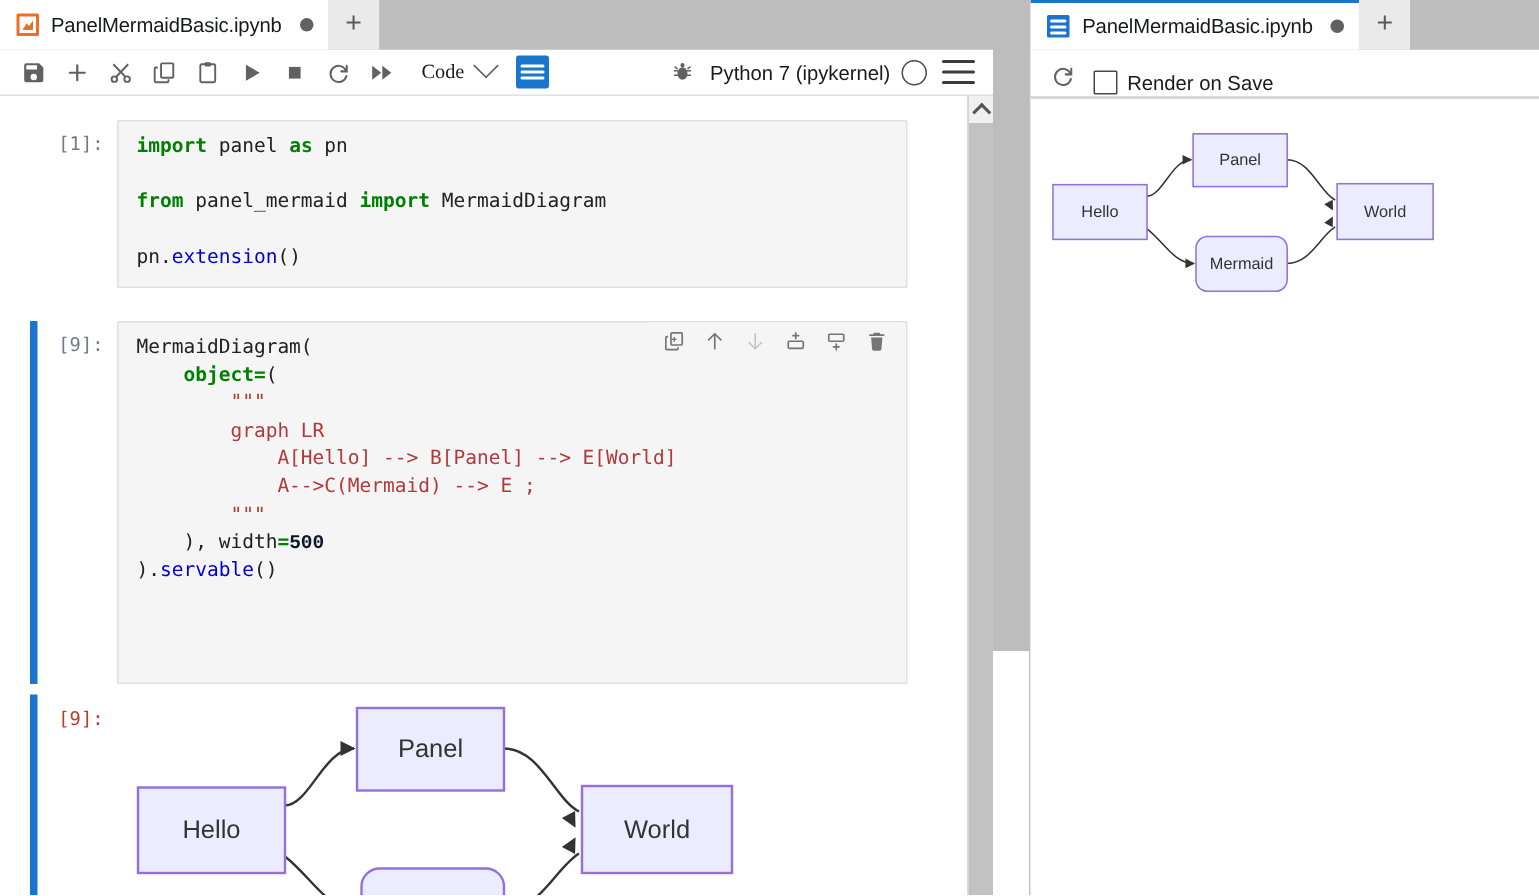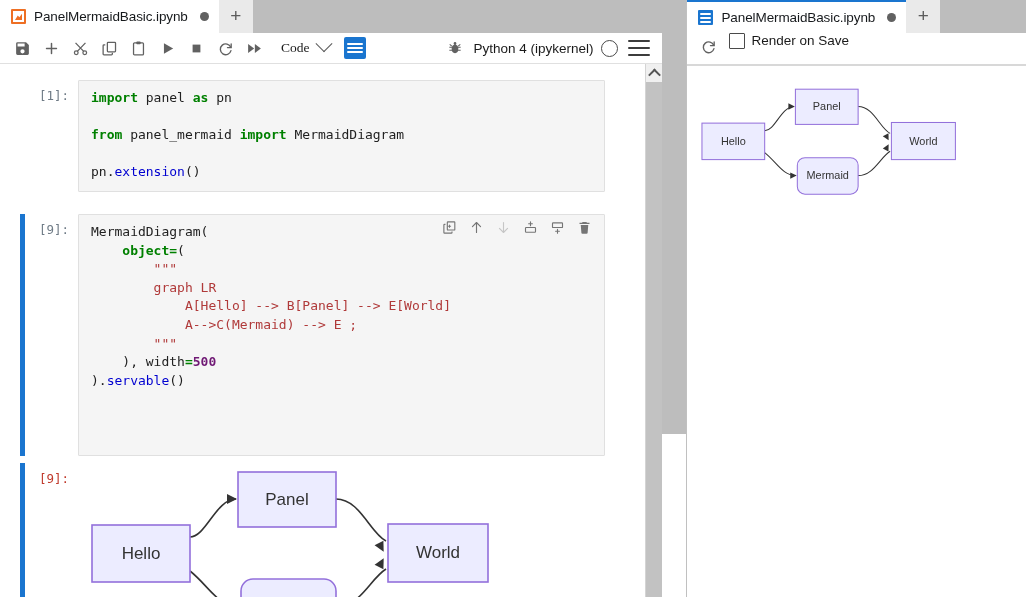--- a/index.html
+++ b/index.html
@@ -240,21 +240,21 @@
     color: #212121;
     white-space: pre;
     position: relative;
     overflow: hidden;
   }
 
   
   .k  { color: #008000; font-weight: bold; margin-top: 20px; }   
   .b  { color: #0000d0; text-align: right; }                      
   .s  { color: #b03a3a; }                      
-  .n  { color: #701a75; font-weight: bold; }   
+  .n  { color: #0f172a; font-weight: bold; font-family: Liberation Mono, monospace; }   
   .op { color: #008000; font-weight: bold; }   
   .pl { color: #212121; }
 
   
   .cell-toolbar {
     position: absolute;
     top: -1px; right: 3px;
     height: 28px;
     display: flex; align-items: center;
     gap: 5px;
@@ -279,21 +279,21 @@
     font-family: "Liberation Sans", sans-serif;
     fill: #333333;
     text-anchor: middle;
     dominant-baseline: middle;
   }
   .mm-arrow { fill: #333333; }
 
   
   .pv-toolbar {
     height: 30px; flex: none;
-    display: flex; align-items: flex-start;
+    display: flex; align-items: flex-end;
     padding: 0 7px;
     gap: 6px;
     background: #ffffff;
     border-bottom: 1px solid #ffffff;
   }
   .pv-check {
     width: 14px; height: 14px;
     border: 1.6px solid #4a4a4a;
     border-radius: 1px;
     background: #fff;
@@ -397,21 +397,21 @@
 
       <div class="tb-spacer"></div>
 
       <div class="tbtn" title="Enable Debugger">
         <svg width="16" height="16" viewBox="0 0 24 24" fill="currentColor">
             <ellipse cx="12" cy="13.5" rx="5" ry="6.2"></ellipse>
             <rect x="10" y="3" width="4" height="4.5" rx="2"></rect>
             <path d="M3.5 10h4v1.6h-4zM16.5 10h4v1.6h-4zM3.5 14.5h4v1.6h-4zM16.5 14.5h4v1.6h-4zM4.5 6l3 2.3-.9 1.3L3.6 7.3zM19.5 6l-3 2.3.9 1.3 3-2.3z"></path>
           </svg>
       </div>
-      <span class="kernel-name">Python 4 (ipykernel)</span>
+      <span class="kernel-name">Python 7 (ipykernel)</span>
       <span class="kernel-dot"></span>
       <span class="hamburger">
           <span></span>
           <span></span>
           <span></span>
         </span>
     </div>
 
     <div class="nb-area">
       <div class="nb-scroll">

